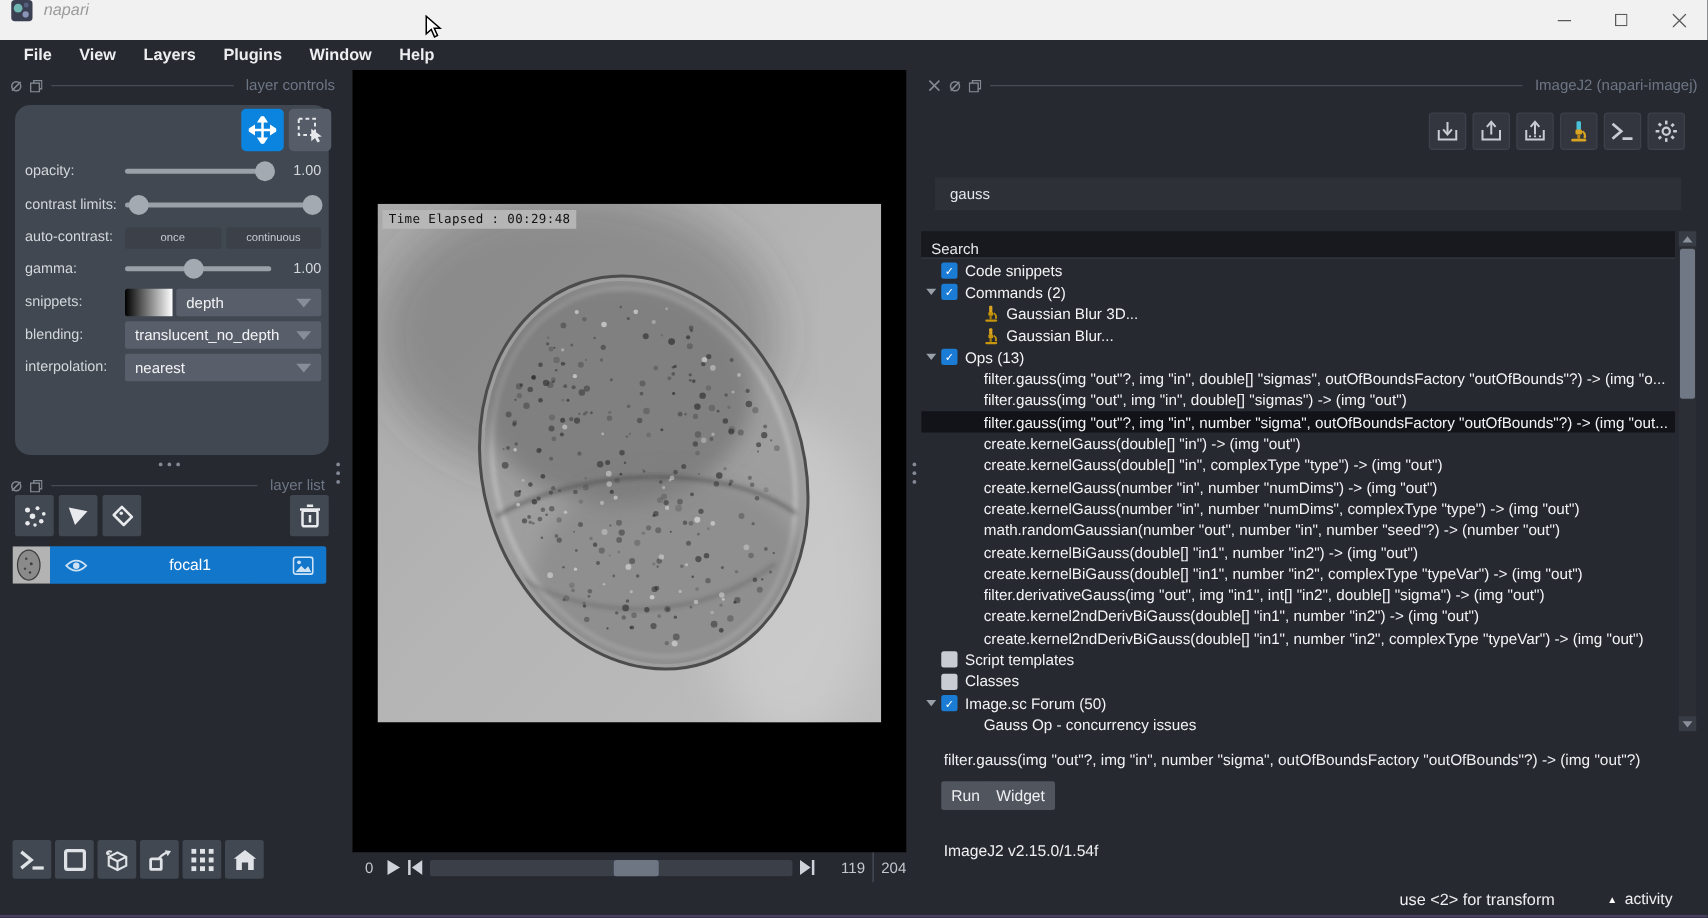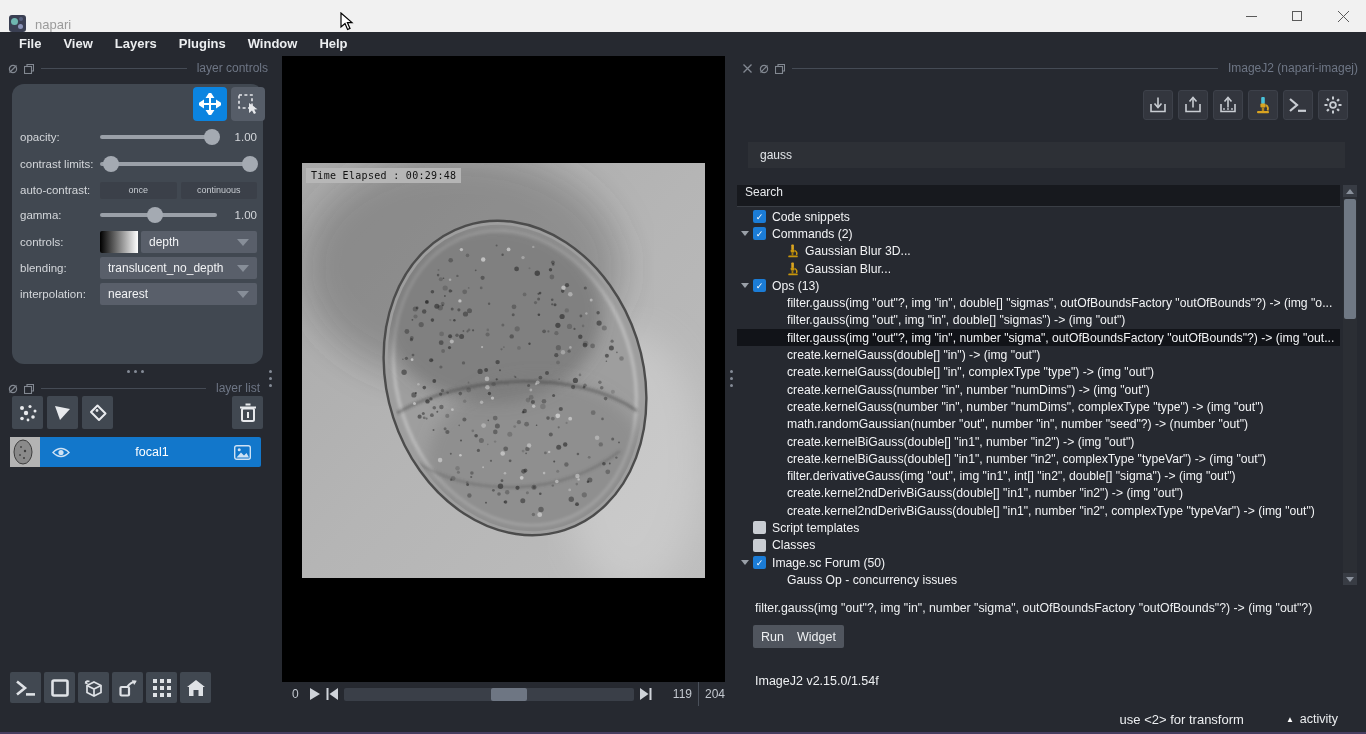--- a/index.html
+++ b/index.html
@@ -15,21 +15,21 @@
     --cb-blue:#1b7cd6;
     --tb-btn:#33363e;
   }
   *{margin:0;padding:0;box-sizing:border-box;}
   html,body{width:1366px;height:734px;overflow:hidden;background:var(--bg);
     font-family:"Liberation Sans",sans-serif;color:var(--text);}
   .abs{position:absolute;}
 
   
   .titlebar{position:absolute;left:0;top:0;width:1366px;height:32px;background:#f1f1f1;
-    display:flex;align-items:flex-end;}
+    display:flex;align-items:flex-start;font-style:italic;}
   .app-icon{width:17px;height:17px;margin-left:9px;border-radius:3px;
     background:#3a3f52;position:relative;overflow:hidden;}
   .app-icon i{position:absolute;border-radius:50%;}
   .title-text{margin-left:9px;font-size:13px;color:#9b9b9b;}
   .win-controls{margin-left:auto;display:flex;height:32px;}
   .win-btn{width:46px;height:32px;display:flex;align-items:center;justify-content:center;
     color:#5a5a5a;font-size:13px;}
   
   .menubar{position:absolute;left:0;top:32px;width:1366px;height:24px;background:var(--bg);
     display:flex;align-items:center;padding-left:8px;font-weight:bold;}
@@ -78,21 +78,21 @@
   .fs-handle{position:absolute;top:0;height:13px;width:36px;background:#6e7683;border-radius:2px;}
   .fs-btn{display:flex;align-items:center;justify-content:center;margin:0 3px;}
   .fs-sep{width:1px;height:24px;background:#4a505a;margin:0 6px;}
 
   
   .rt-btn{position:absolute;top:90px;width:30px;height:30px;background:var(--tb-btn);border:1px solid #3d414a;
     border-radius:3px;display:flex;align-items:center;justify-content:center;color:#c9cdd3;}
   .search-input{position:absolute;left:748px;top:142px;width:597px;height:26px;background:#2d3036;border:none;
     color:#e3e6ea;font-size:12px;padding:0 12px;font-family:"Liberation Sans",sans-serif;outline:none;}
   .results-header{position:absolute;left:737px;top:185px;width:603px;height:22px;background:#17191e;
-    border-bottom:1px solid #3a3e45;display:flex;align-items:flex-start;font-size:12px;color:#e8eaed;padding-left:8px;}
+    border-bottom:1px solid #3a3e45;display:flex;align-items:flex-end;font-size:12px;color:#e8eaed;padding-left:8px;}
   .tree{position:absolute;left:737px;top:208px;width:603px;height:380px;overflow:hidden;}
   .tree-row{height:17.3px;display:flex;align-items:center;white-space:nowrap;overflow:hidden;font-size:12.2px;color:#f2f3f5;}
   .tree-row.selected{background:#111318;}
   .chev{width:16px;flex:none;display:flex;justify-content:center;}
   .chev i{width:0;height:0;border-left:4px solid transparent;border-right:4px solid transparent;border-top:5px solid #9aa0a8;}
   .cb{width:13px;height:13px;border-radius:2px;flex:none;margin-right:6px;display:flex;align-items:center;justify-content:center;
     font-size:9px;color:#fff;}
   .cb.on{background:var(--cb-blue);}
   .cb.off{background:#c9cdd3;}
   .scrollbar{position:absolute;left:1343px;top:185px;width:14px;height:400px;background:#2b2e34;border-radius:2px;}
@@ -217,21 +217,21 @@
 
   <div class="lc-row" style="top:121px;">
     <span class="lc-label">gamma:</span>
     <div class="slider">
       <span class="handle" style="left:47%;"></span>
     </div>
     <span class="lc-value">1.00</span>
   </div>
 
   <div class="lc-row" style="top:148px;">
-    <span class="lc-label">controls:</span>
+    <span class="lc-label">snippets:</span>
     <div class="cmap-swatch"></div>
     <div class="combo" style="margin-left:3px;">
       <span>depth</span>
       <span class="arrow"></span>
     </div>
   </div>
 
   <div class="lc-row" style="top:200px;">
     <span class="lc-label">interpolation:</span>
     <div class="combo">

